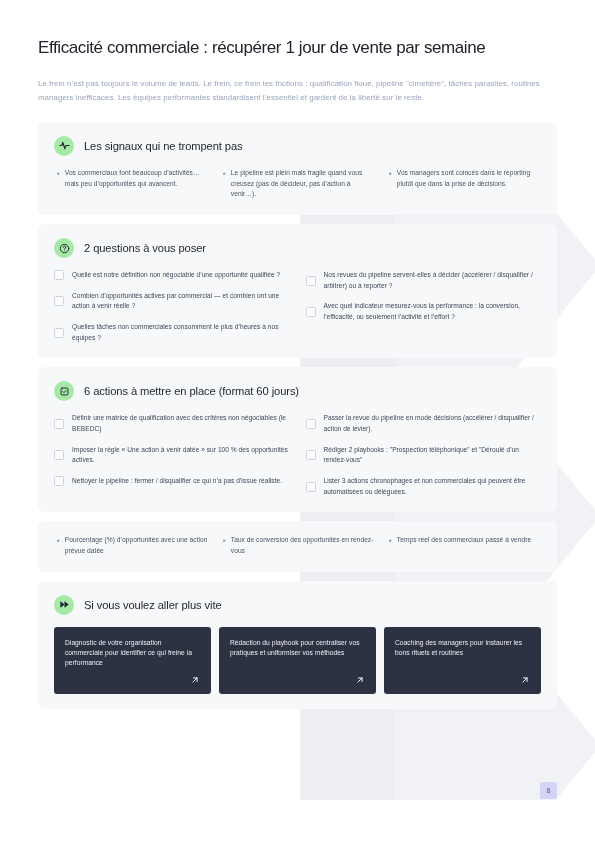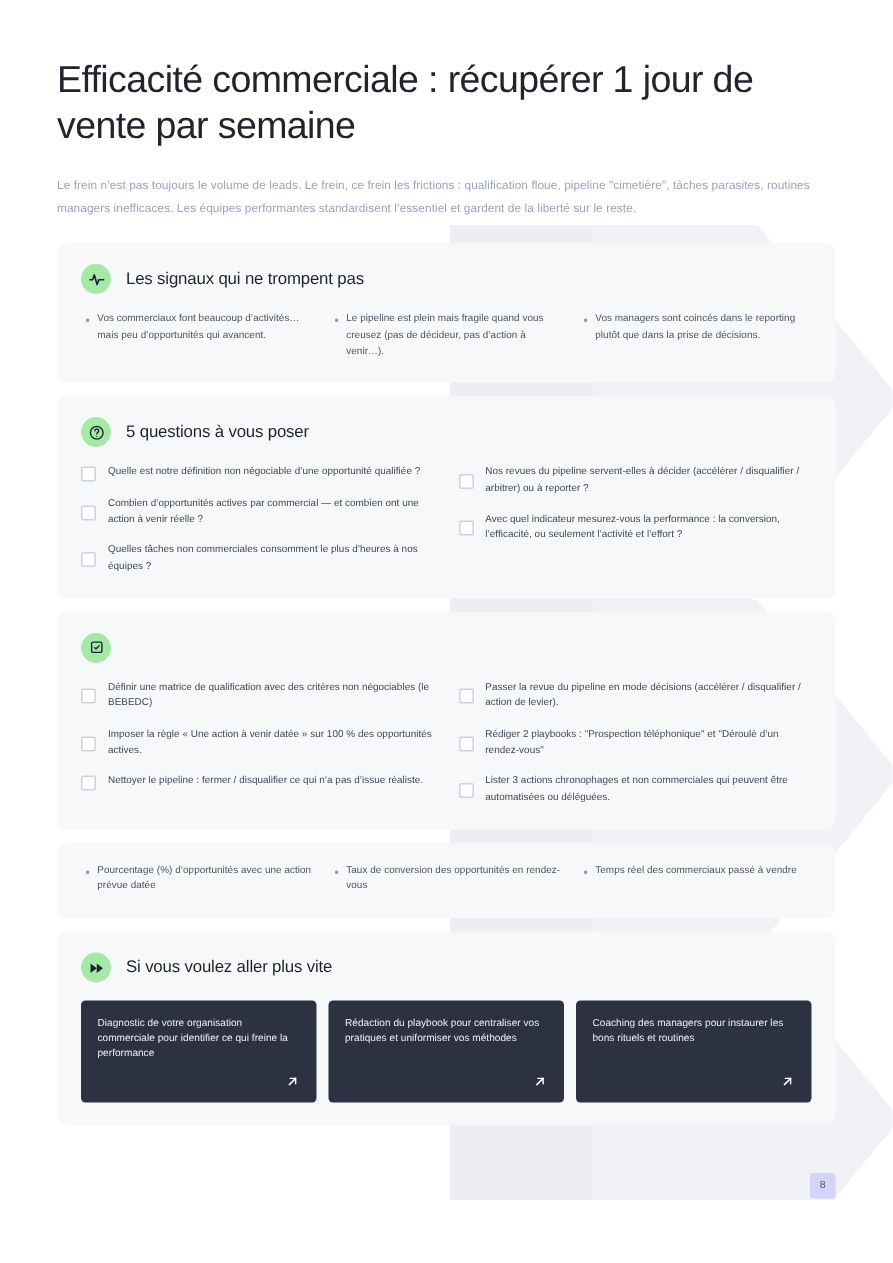--- a/index.html
+++ b/index.html
@@ -32,21 +32,21 @@
   
   .page {
     position: relative;
     z-index: 2;
     padding: 38px 38px 0 38px;
     box-sizing: border-box;
   }
 
   
   .doc-title {
-    font-size: 25px;
+    font-size: 17px;
     line-height: 1.22;
     font-weight: 400;
     color: #20242e;
     letter-spacing: -0.4px;
     margin: 0 0 18px 0;
     max-width: 500px;
   }
   .doc-intro {
     font-size: 7.9px;
     line-height: 1.85;
@@ -241,21 +241,21 @@
 
     <div class="card">
       <div class="card-head">
         <span class="badge">
           <svg width="11" height="11" viewBox="0 0 24 24" fill="none" stroke="#1c2330" stroke-width="2" stroke-linecap="round" stroke-linejoin="round">
             <circle cx="12" cy="12" r="9.2"></circle>
             <path d="M9.4 9.2a2.7 2.7 0 1 1 3.6 2.5c-.7.3-1 .9-1 1.6v.4"></path>
             <circle cx="12" cy="17.2" r="0.9" fill="#1c2330" stroke="none"></circle>
           </svg>
         </span>
-        <span class="card-title">5 questions à vous poser</span>
+        <span class="card-title">2 questions à vous poser</span>
       </div>
       <div class="checks">
         <div class="col">
           <div class="check-row">
             <span class="checkbox"></span>
             <span class="check-text">Quelle est notre définition non négociable d’une opportunité qualifiée ?</span>
           </div>
           <div class="check-row">
             <span class="checkbox"></span>
             <span class="check-text">Combien d’opportunités actives par commercial — et combien ont une action à venir réelle ?</span>
@@ -279,20 +279,21 @@
     </div>
 
     <div class="card">
       <div class="card-head">
         <span class="badge">
           <svg width="11" height="11" viewBox="0 0 24 24" fill="none" stroke="#1c2330" stroke-width="2" stroke-linecap="round" stroke-linejoin="round">
             <rect x="4.5" y="4.5" width="15" height="15" rx="2.2"></rect>
             <path d="M8.6 12.2l2.3 2.3 4.5-4.8"></path>
           </svg>
         </span>
+        <span class="card-title">6 actions à mettre en place (format 60 jours)</span>
       </div>
       <div class="checks">
         <div class="col">
           <div class="check-row">
             <span class="checkbox"></span>
             <span class="check-text">Définir une matrice de qualification avec des critères non négociables (le BEBEDC)</span>
           </div>
           <div class="check-row">
             <span class="checkbox"></span>
             <span class="check-text">Imposer la règle « Une action à venir datée » sur 100 % des opportunités actives.</span>

